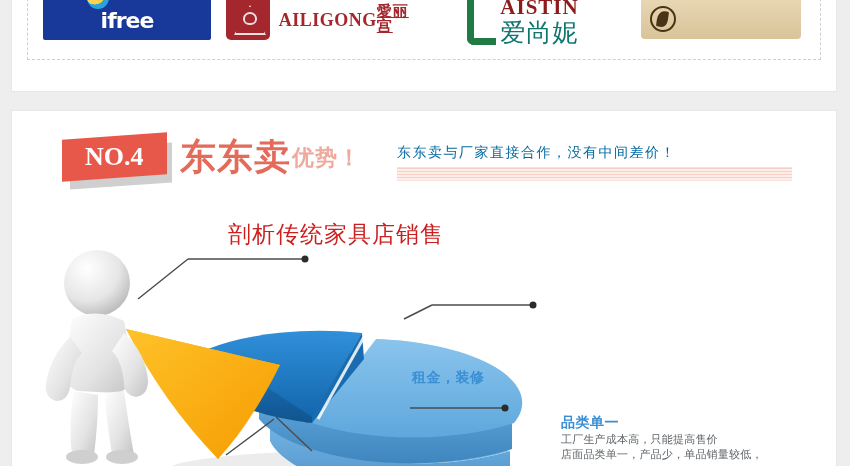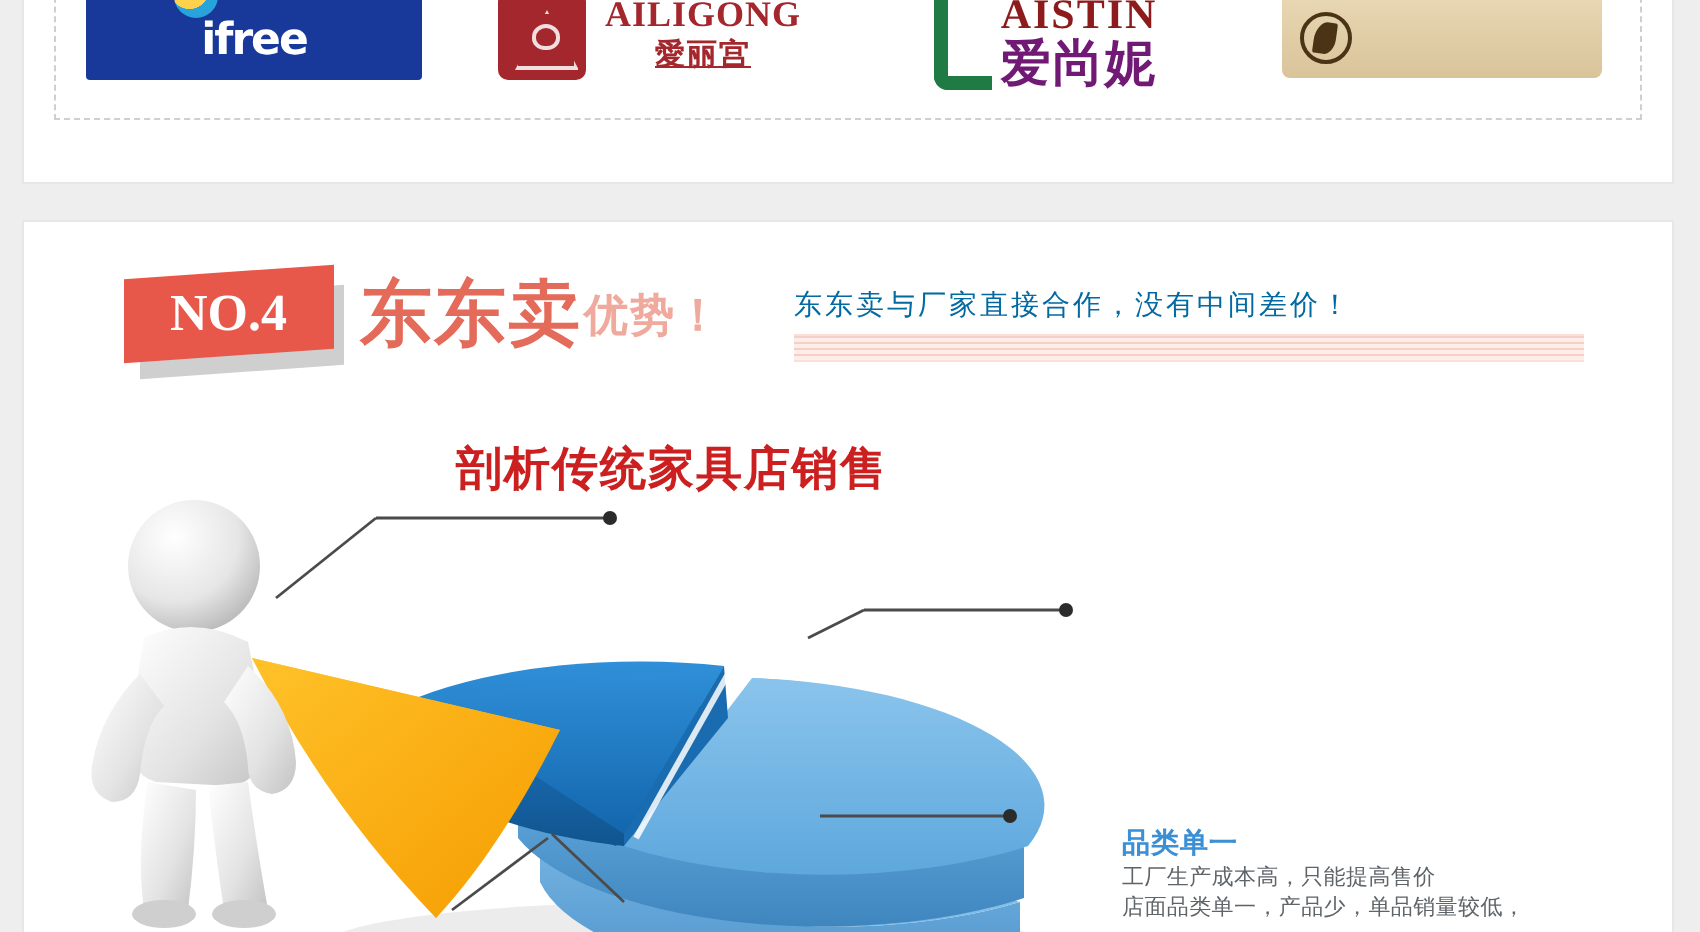--- a/index.html
+++ b/index.html
@@ -52,35 +52,35 @@
   .alg-mark:before{
     content:"";position:absolute;left:8px;top:9px;width:28px;height:26px;
     border:2px solid #f2dede;border-bottom-color:#f2dede;
     clip-path:polygon(50% 0,100% 100%,0 100%);
     background:transparent;
   }
   .alg-mark:after{
     content:"";position:absolute;left:17px;top:16px;width:10px;height:9px;
     border:2px solid #f2dede;border-radius:50% 50% 45% 45%;
   }
-  .alg-text{display:flex;flex-direction:column;align-items:center;line-height:1;}
+  .alg-text{display:flex;flex-direction:row;align-items:flex-end;line-height:1;}
   .alg-en{color:#a3272c;font-size:18px;font-weight:bold;letter-spacing:.5px;
     font-family:"Liberation Serif",serif;position:relative;top:-4px;}
   .alg-cn{color:#a3272c;font-size:15px;font-weight:bold;letter-spacing:1px;text-decoration:underline;}
 
   
   .logo-aistin{display:flex;align-items:flex-end;gap:4px;}
   .aistin-hook{
     width:22px;height:46px;border-left:7px solid #1f7a43;border-bottom:7px solid #1f7a43;
     border-bottom-left-radius:7px;
   }
   .aistin-text{display:flex;flex-direction:column;line-height:1;}
   .aistin-en{color:#8d1b1b;font-size:21px;font-weight:bold;letter-spacing:1px;
     font-family:"Liberation Serif",serif;}
-  .aistin-cn{color:#701a75;font-size:25px;font-weight:bold;letter-spacing:1px;margin-top:2px;}
+  .aistin-cn{color:#0f766e;font-size:25px;font-weight:normal;letter-spacing:1px;margin-top:2px;}
 
   
   .logo-fjmj{
     width:160px;height:42px;background:linear-gradient(180deg,#e8d8b4,#d9c49a);
     border-radius:4px;display:flex;align-items:center;gap:7px;padding:0 8px;
     box-sizing:border-box;
   }
   .fjmj-mark{width:26px;height:26px;position:relative;flex:0 0 auto;}
   .fjmj-mark:before{
     content:"";position:absolute;left:1px;top:1px;width:22px;height:22px;
@@ -130,21 +130,21 @@
   .adv-bar{
     position:absolute;left:385px;top:56px;width:395px;height:12px;
     background:repeating-linear-gradient(180deg,
       #f8cfc6 0px,#f8cfc6 1px,#fdeeea 1px,#fdeeea 3px);
     border-top:1px solid #fbe0d9;border-bottom:1px solid #fbe0d9;
   }
 
   
   .chart-title{
     position:absolute;left:216px;top:108px;color:#cc1f1f;font-size:23px;
-    font-weight:bold;letter-spacing:1px;white-space:nowrap;
+    font-weight:normal;letter-spacing:1px;white-space:nowrap;
   }
   .chart-area{position:absolute;left:0;top:130px;width:826px;height:270px;}
   .chart-svg{position:absolute;left:0;top:0;}
 
   
   .callout{position:absolute;white-space:nowrap;}
   .callout .ttl{color:#3b8fd4;font-size:14px;font-weight:bold;letter-spacing:.5px;line-height:1.25;}
   .callout .sub{color:#5f6468;font-size:11px;letter-spacing:.2px;line-height:1.45;}
   .co-rent{left:400px;top:128px;}
   .co-cat{left:549px;top:173px;font-family:Liberation Serif, serif;}
@@ -316,20 +316,21 @@
           <path d="M130 215 L214 215" opacity="0"></path>
           <path d="M214 214 L262 178"></path>
           <path d="M262 178 L178 178" opacity="0"></path>
           <path d="M214 214 L310 214" opacity="0"></path>
           <path d="M264 176 L300 210"></path>
           <path d="M300 210 L320 234" opacity="0"></path>
         </g>
       </svg>
 
       <div class="callout co-rent">
+        <div class="ttl">租金，装修</div>
       </div>
 
       <div class="callout co-cat">
         <div class="ttl">品类单一</div>
         <div class="sub">工厂生产成本高，只能提高售价</div>
         <div class="sub">店面品类单一，产品少，单品销量较低，</div>
       </div>
 
     </div>
 

